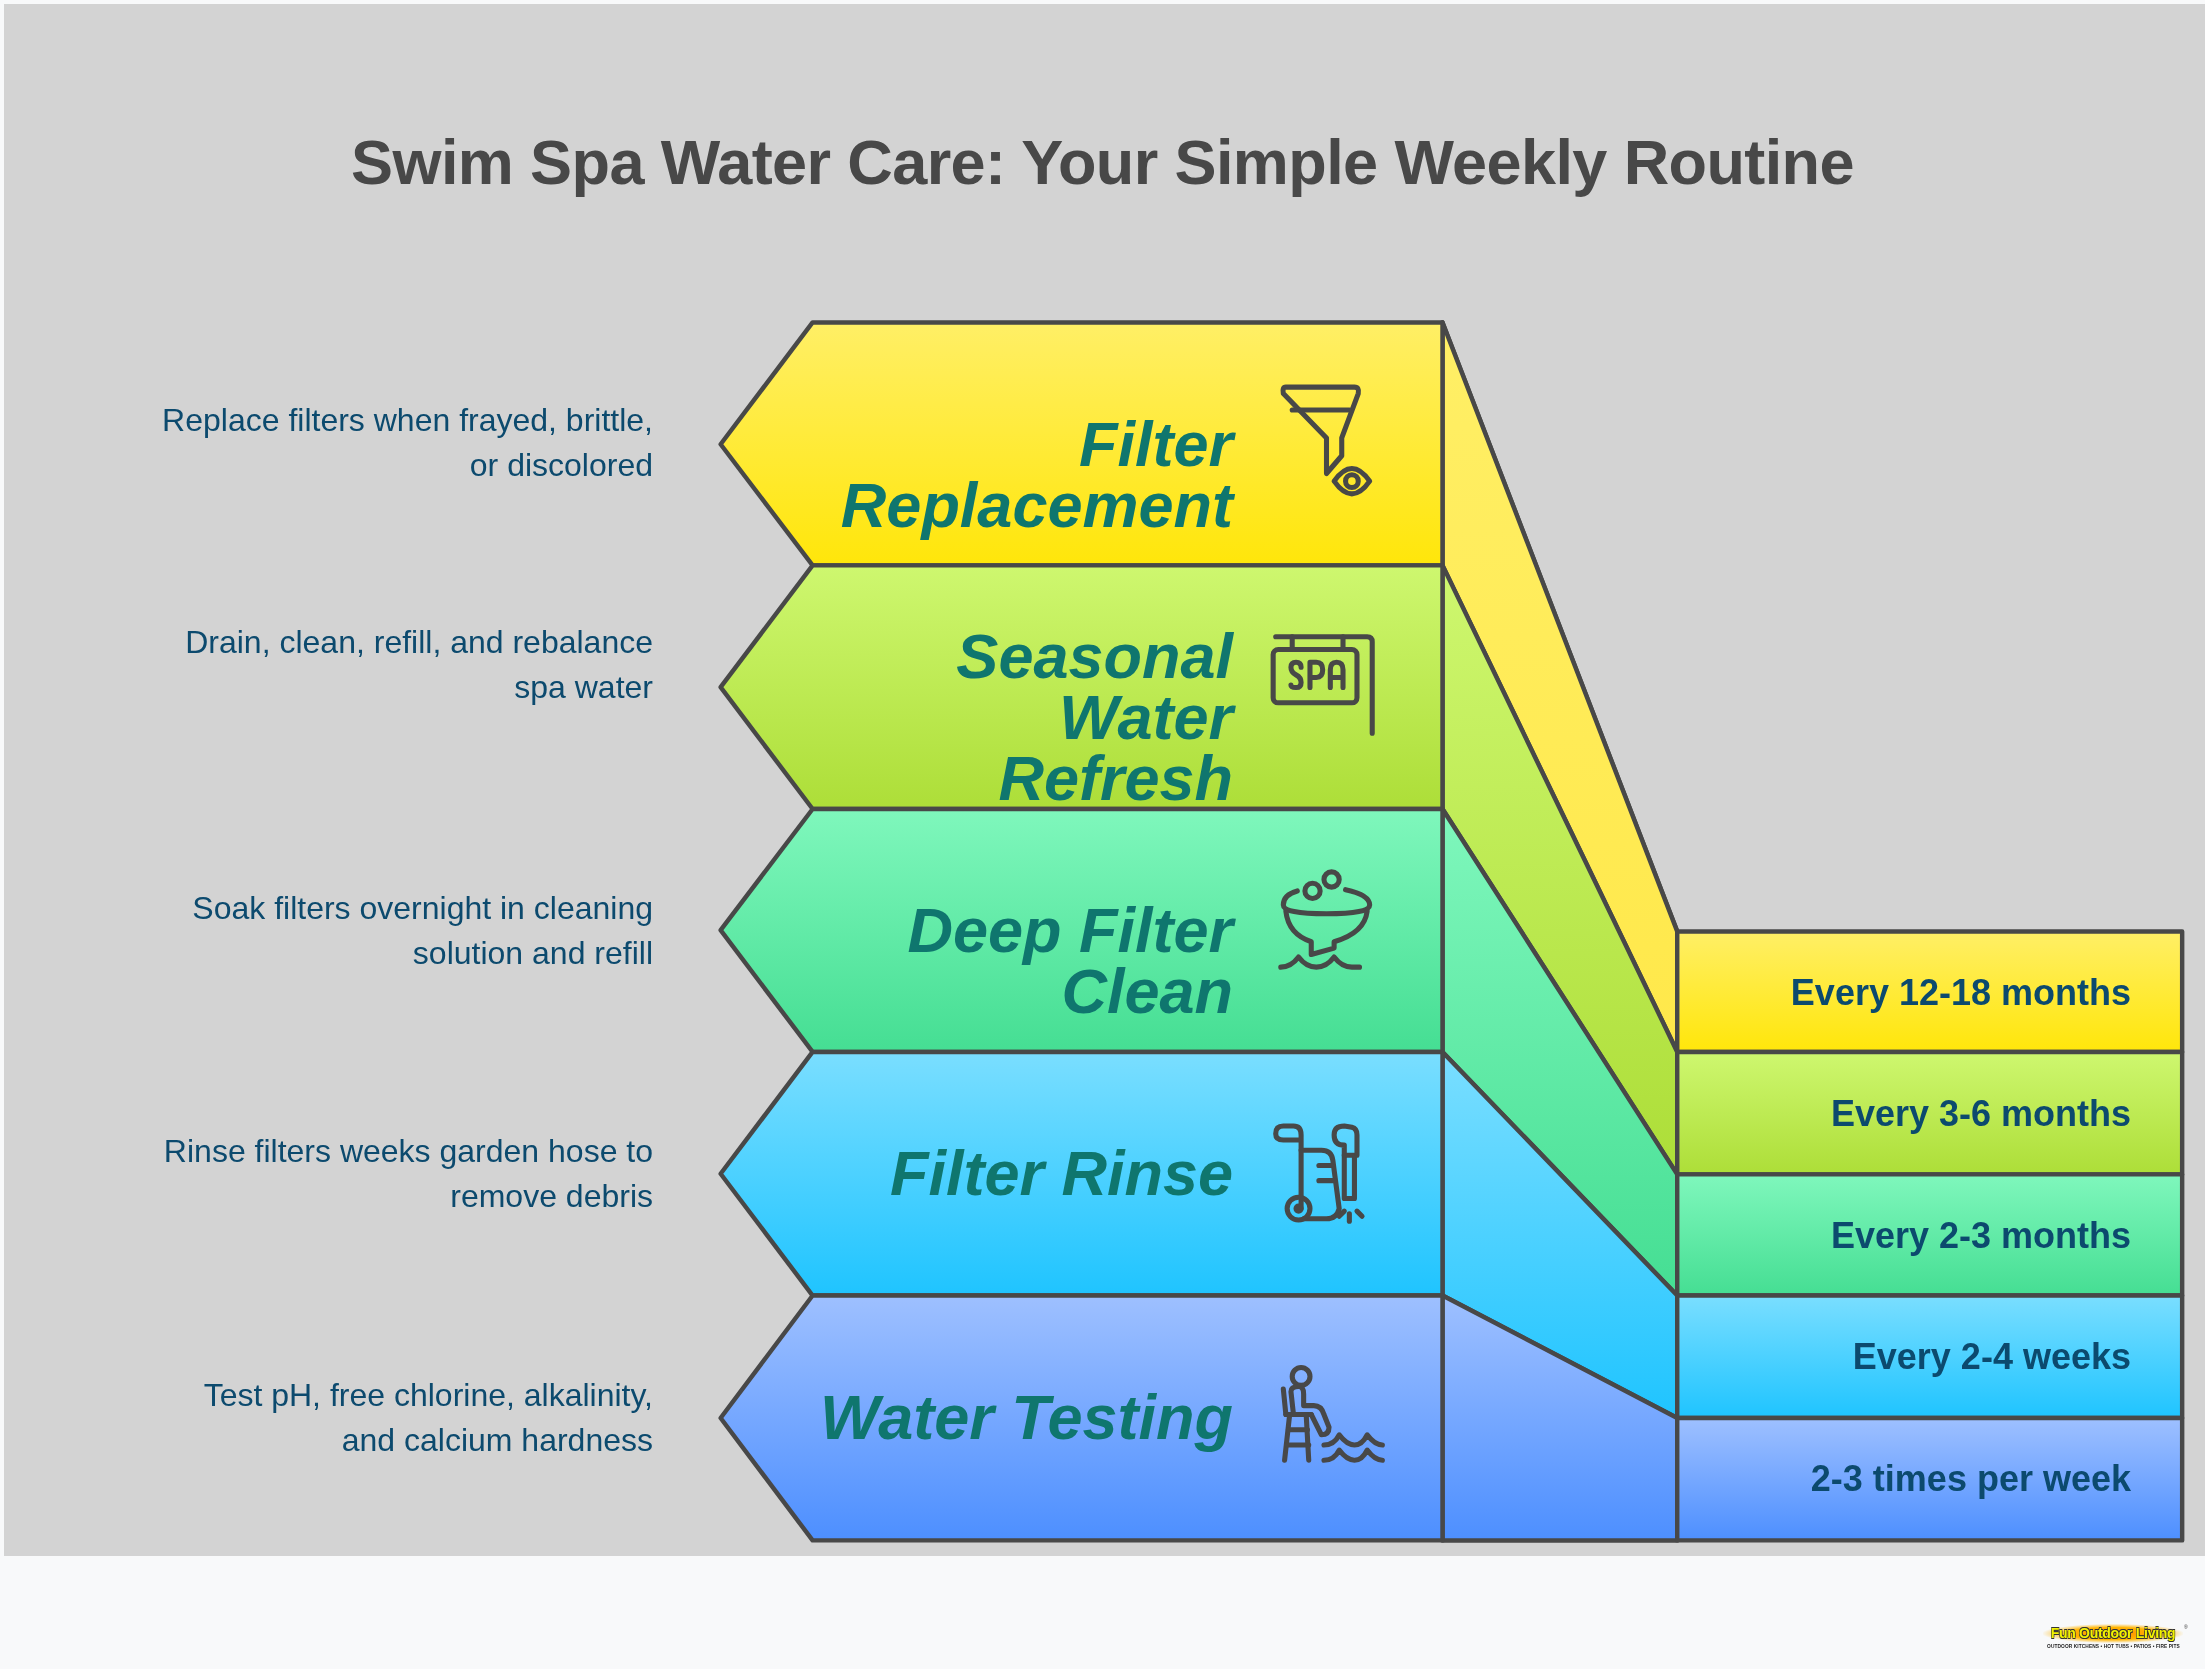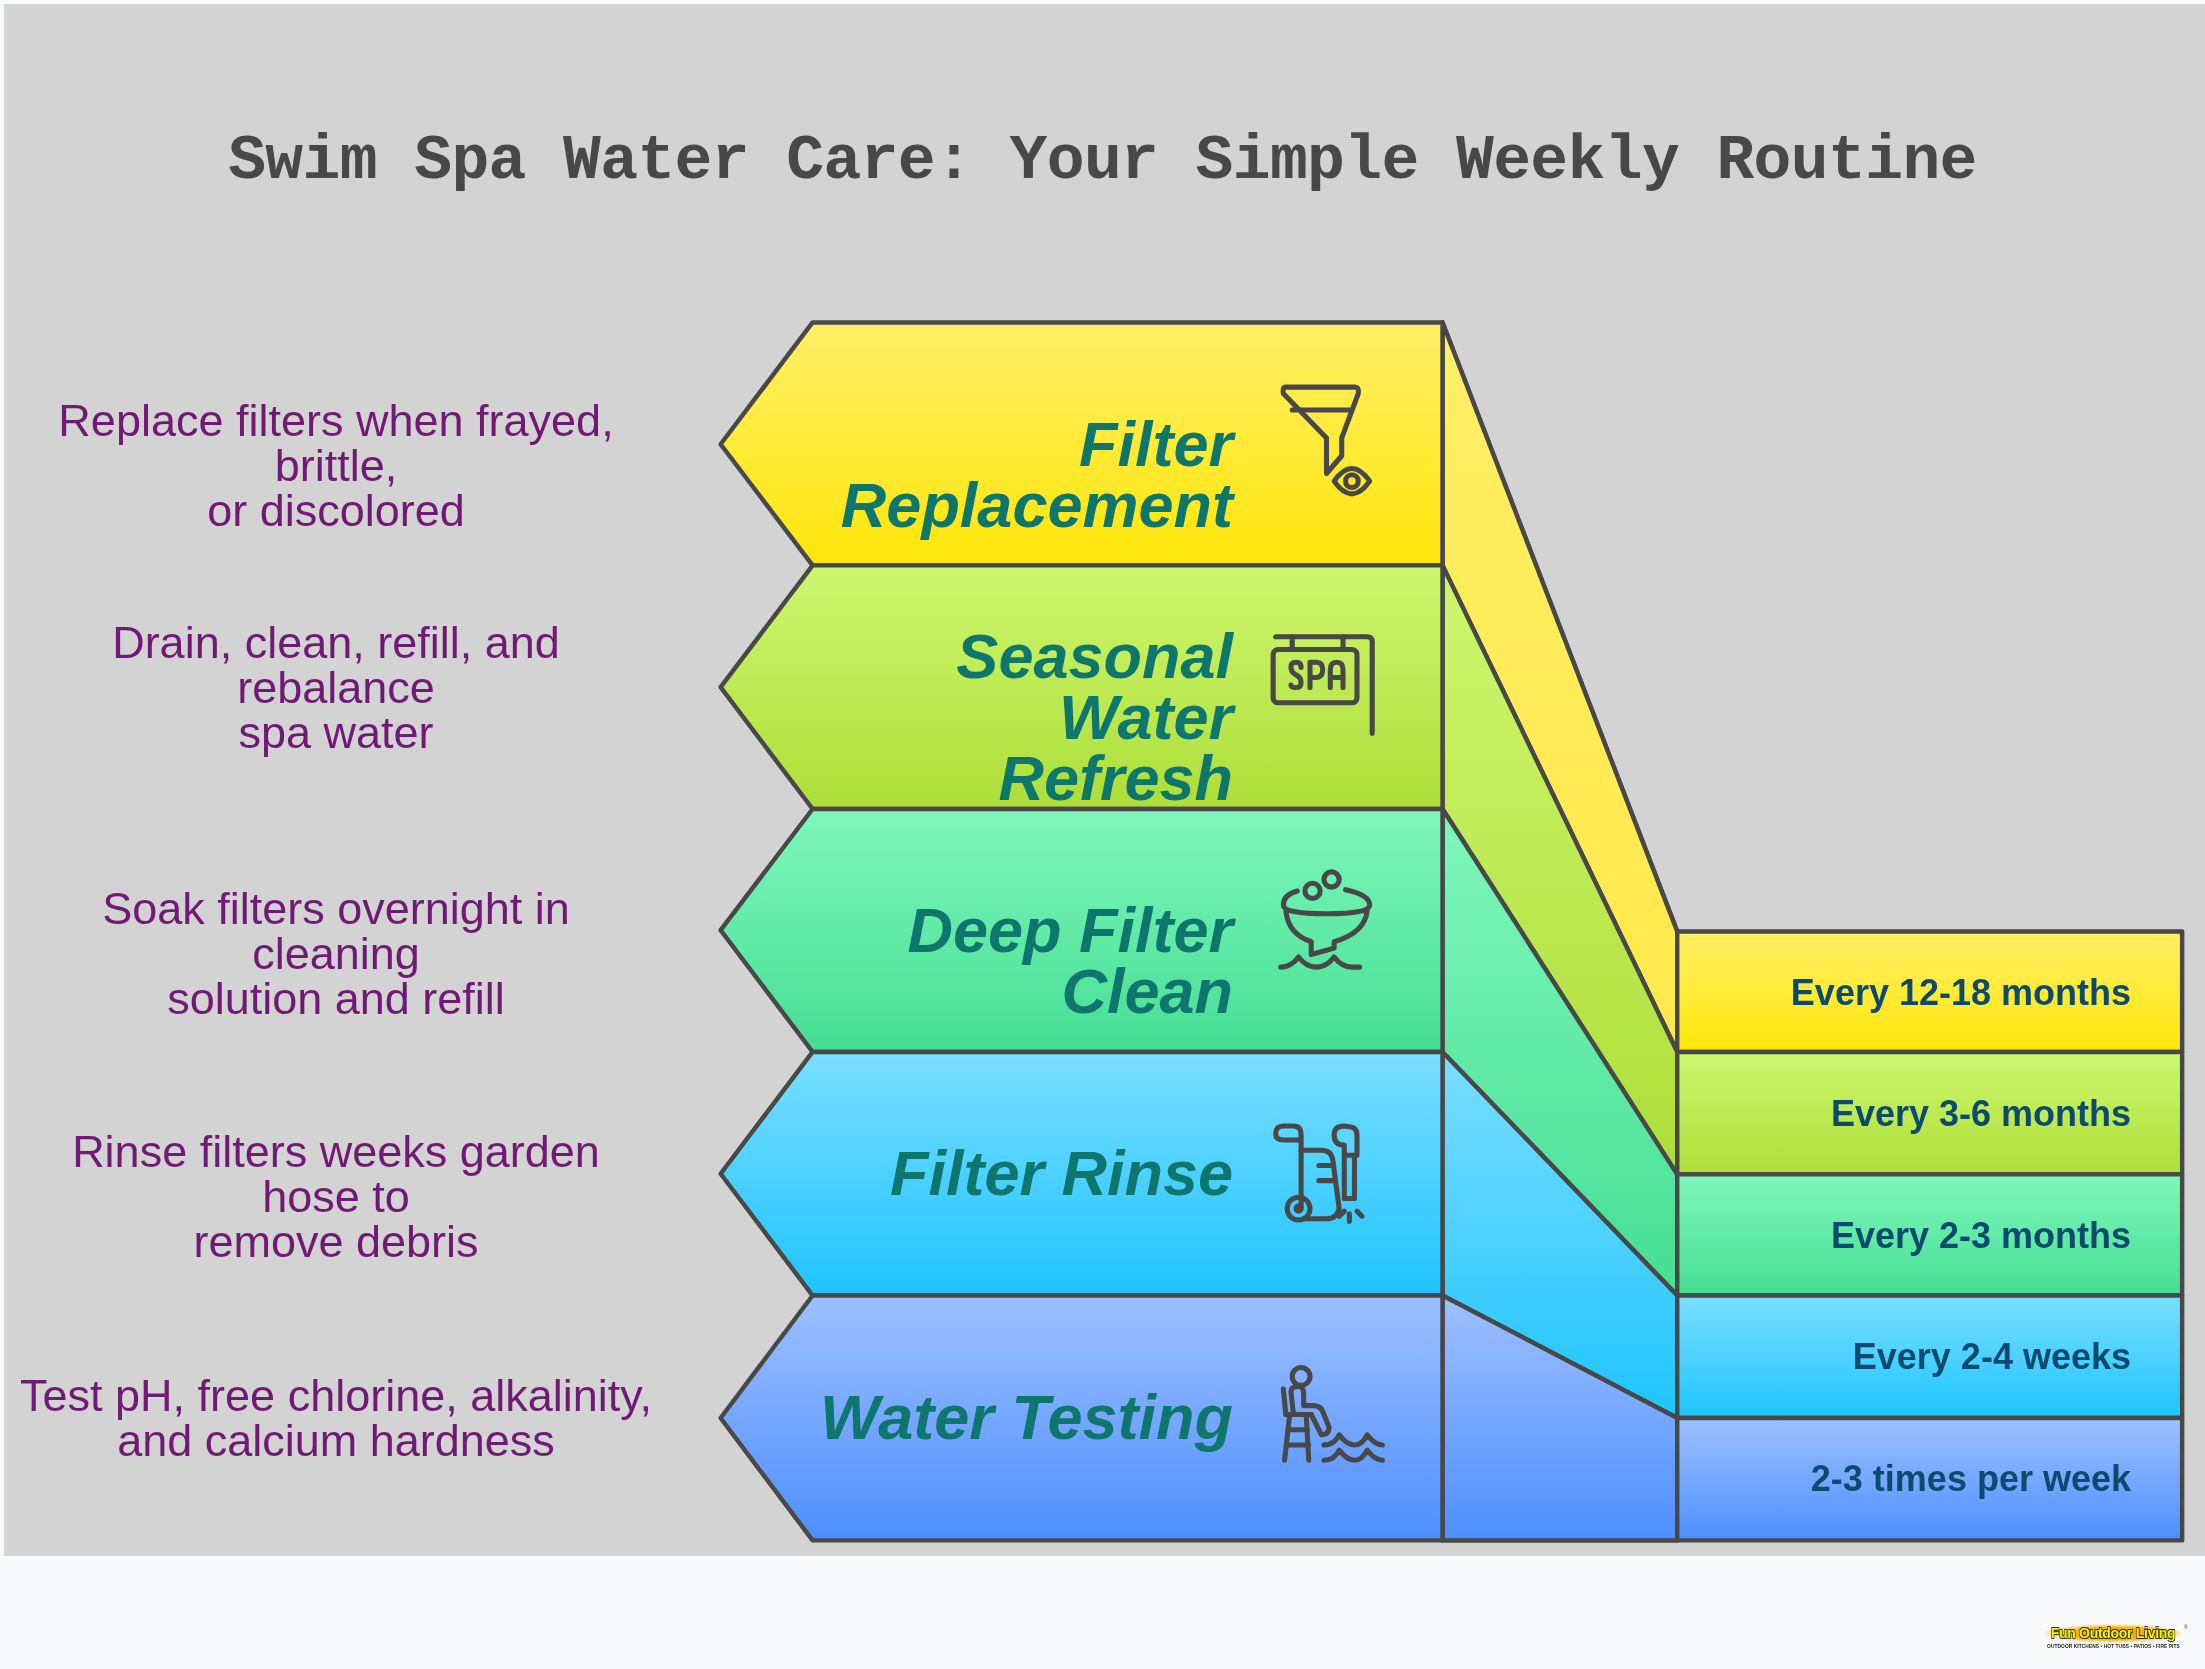--- a/index.html
+++ b/index.html
@@ -7,27 +7,27 @@
     width: 2205px; height: 1670px; position: relative; overflow: hidden;
     background: #F8F9FA; font-family: "Liberation Sans", sans-serif;
   }
   #panel {
     position: absolute; left: 4.4px; top: 4.4px; width: 2201px; height: 1552px;
     background: #D3D3D3;
   }
   #diagram { position: absolute; left: 0; top: 0; }
   .title {
     position: absolute; left: 0; width: 2205px; top: 124px; text-align: center;
-    font-family: Liberation Mono, monospace; font-weight: bold; font-size: 63px;
+    font-family: Liberation Sans, sans-serif; font-weight: bold; font-size: 63px;
     color: #484848; letter-spacing: -0.6px; line-height: 76px;
   }
   .desc {
-    position: absolute; right: 1552px; width: 634px; text-align: center;
-    font-family: "Liberation Sans", sans-serif; font-size: 45px; line-height: 45px;
-    color: #701a75; white-space: pre-line;
+    position: absolute; right: 1552px; width: 634px; text-align: right;
+    font-family: "Liberation Sans", sans-serif; font-size: 32px; line-height: 45px;
+    color: #0c4a6e; white-space: pre-line;
   }
   .label {
     position: absolute; right: 972px; width: 444px; text-align: right;
     font-family: "Liberation Sans", sans-serif; font-weight: bold; font-size: 63px;
     line-height: 61px; color: #0f766e; white-space: pre-line; font-style: italic;
   }
   .freq {
     position: absolute; right: 74px; width: 444px; text-align: right;
     font-family: "Liberation Sans", sans-serif; font-weight: bold; font-size: 36px;
     line-height: 44px; color: #0c4a6e;

